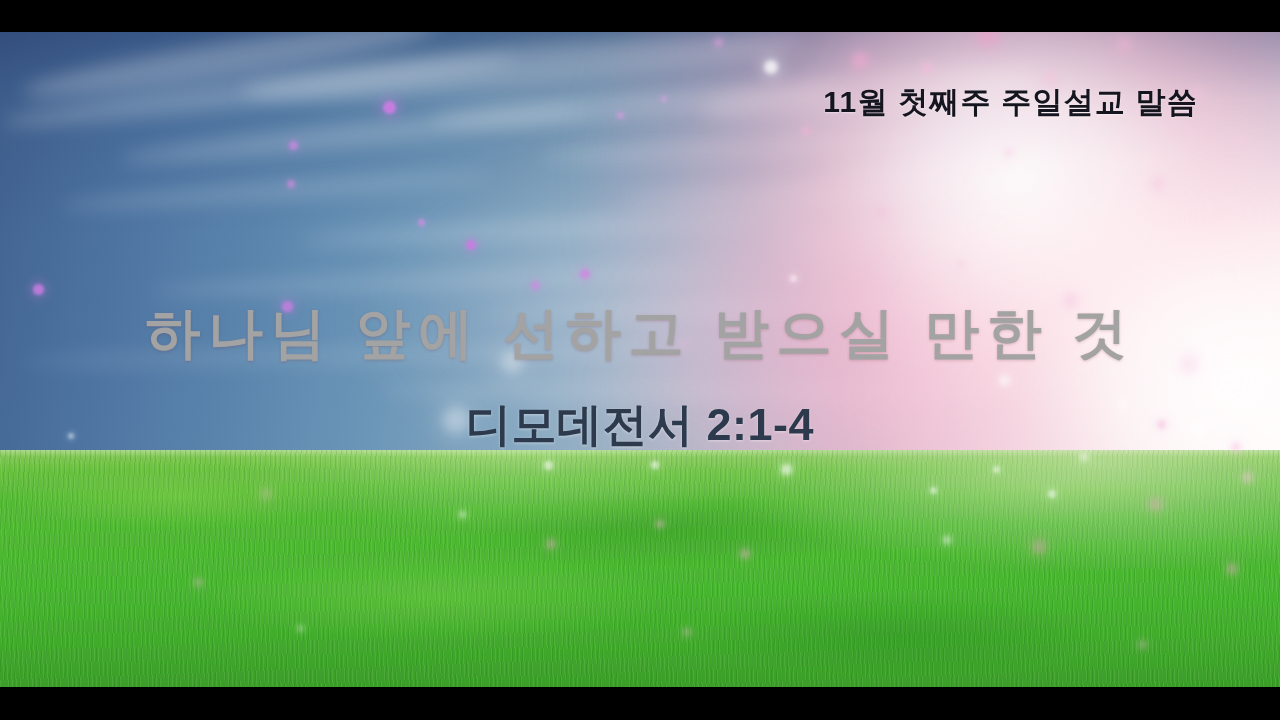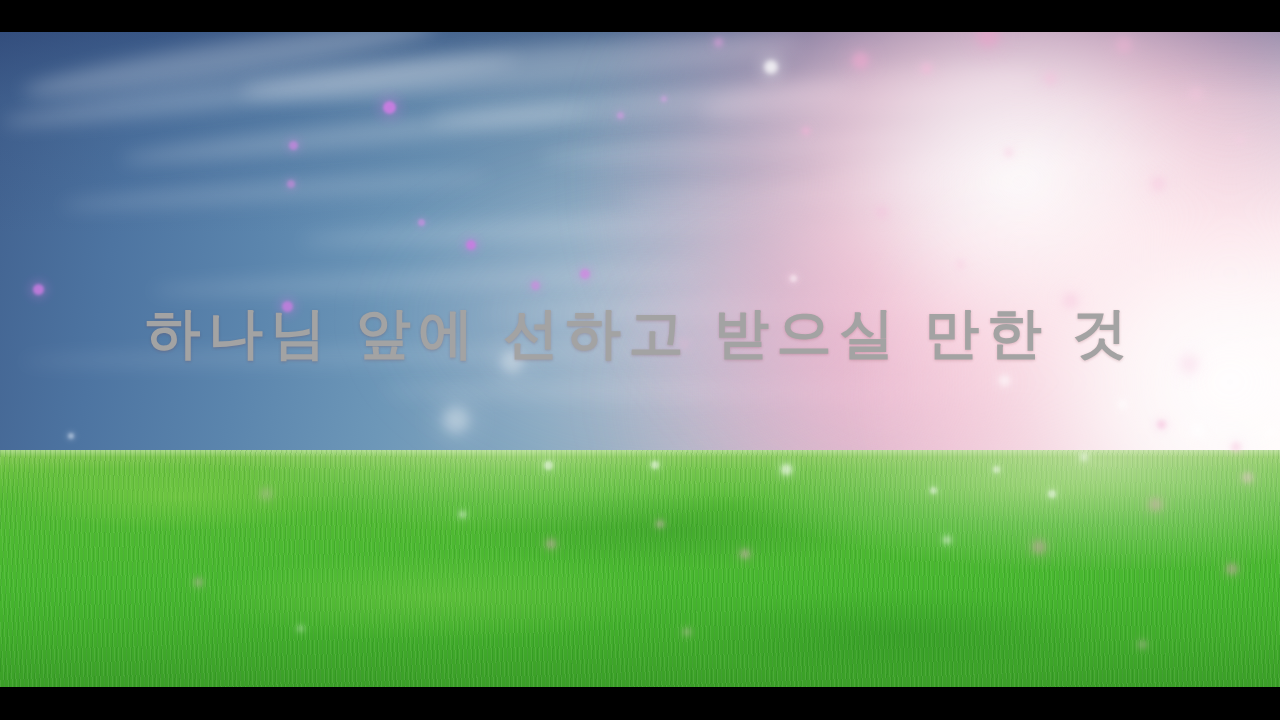--- a/index.html
+++ b/index.html
@@ -305,20 +305,22 @@
         <div class="bokeh" style="left: 546px; top: 507px; width: 10px; height: 10px; background: rgb(242, 168, 208); opacity: 0.42; filter: blur(2.5px); box-shadow: rgba(242, 168, 208, 0.333) 0px 0px 9px 3.5px;"></div>
         <div class="bokeh" style="left: 458.5px; top: 478.5px; width: 7px; height: 7px; background: rgb(255, 255, 255); opacity: 0.45; filter: blur(2px); box-shadow: rgba(255, 255, 255, 0.333) 0px 0px 6.3px 2.45px;"></div>
         <div class="bokeh" style="left: 260px; top: 456px; width: 12px; height: 12px; background: rgb(224, 188, 198); opacity: 0.34; filter: blur(3px); box-shadow: rgba(224, 188, 198, 0.333) 0px 0px 10.8px 4.2px;"></div>
         <div class="bokeh" style="left: 193.5px; top: 545.5px; width: 9px; height: 9px; background: rgb(243, 180, 214); opacity: 0.35; filter: blur(2.5px); box-shadow: rgba(243, 180, 214, 0.333) 0px 0px 8.1px 3.15px;"></div>
         <div class="bokeh" style="left: 296.5px; top: 592.5px; width: 7px; height: 7px; background: rgb(255, 255, 255); opacity: 0.3; filter: blur(2px); box-shadow: rgba(255, 255, 255, 0.333) 0px 0px 6.3px 2.45px;"></div>
         <div class="bokeh" style="left: 683px; top: 596px; width: 8px; height: 8px; background: rgb(246, 194, 220); opacity: 0.32; filter: blur(2.5px); box-shadow: rgba(246, 194, 220, 0.333) 0px 0px 7.2px 2.8px;"></div>
         <div class="bokeh" style="left: 1137.5px; top: 607.5px; width: 9px; height: 9px; background: rgb(245, 186, 218); opacity: 0.3; filter: blur(2.5px); box-shadow: rgba(245, 186, 218, 0.333) 0px 0px 8.1px 3.15px;"></div>
       </div>
   </div>
 
+  <div id="kicker" style="color: rgb(21, 21, 31);">11월 첫째주 주일설교 말씀</div>
 
   <h1 id="main-title" style="color: #a3a3a3;">하나님 앞에 선하고 받으실 만한 것</h1>
 
+  <div id="subtitle" style="color: rgb(45, 58, 77);">디모데전서 2:1-4</div>
 
   <div class="letterbox" id="bar-top" style="background: rgb(0, 0, 0); height: 32px;"></div>
   <div class="letterbox" id="bar-bottom" style="background: rgb(0, 0, 0); height: 33px;"></div>
 
 </div>
 
 </body></html>

